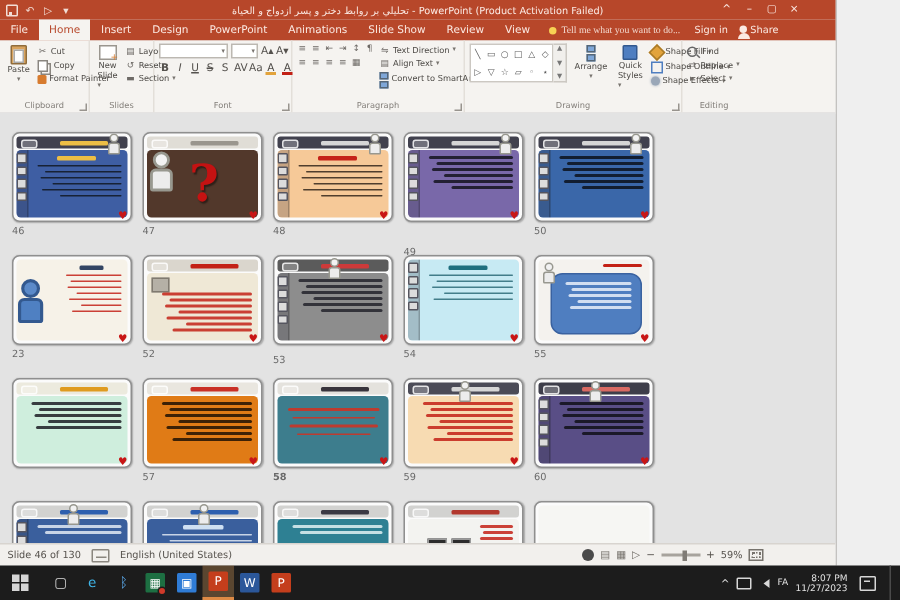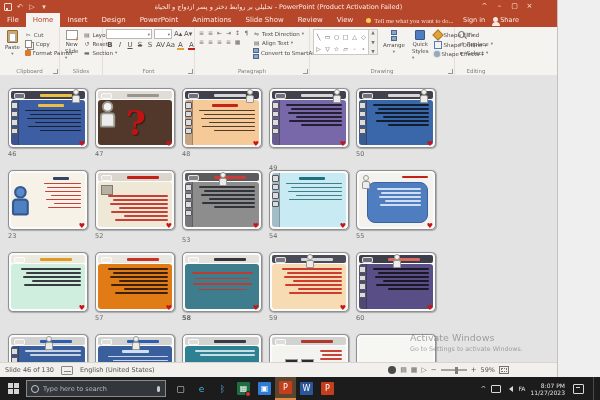--- a/index.html
+++ b/index.html
@@ -783,38 +783,29 @@
             <span class="zoom-thumb"></span>
           </span>
         <span class="zplus">+</span>
         <span>59%</span>
         <span class="ic-fit"></span>
       </div>
     </div>
 
   </div>
 
-  <div class="watermark">
-    <div class="wm1">Activate Windows</div>
-    <div class="wm2">Go to Settings to activate Windows.</div>
-  </div>
 
   <div class="taskbar">
     <div class="start">
       <span class="winlogo">
           <span></span>
           <span></span>
           <span></span>
           <span></span>
         </span>
-    </div>
-    <div class="searchbox">
-      <span class="cortana"></span>
-      <span class="searchtext">Type here to search</span>
-      <span class="mic"></span>
     </div>
     <div class="tb-icons" id="tbicons">
         <div class="tb-ic" style="color: rgb(218, 218, 218);">▢</div>
         <div class="tb-ic" style="color: rgb(63, 181, 232);">e</div>
         <div class="tb-ic" style="color: rgb(90, 167, 232);">ᛒ</div>
         <div class="tb-ic">
           <span class="tile" style="background: rgb(29, 111, 66);">▦</span>
           <span class="badge"></span>
         </div>
         <div class="tb-ic">

